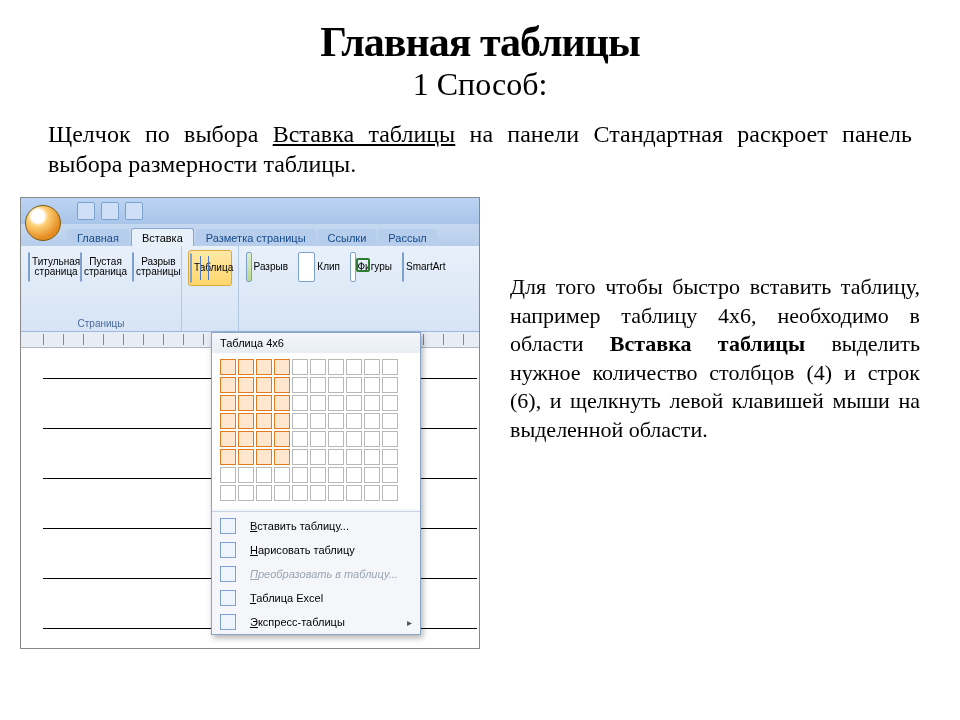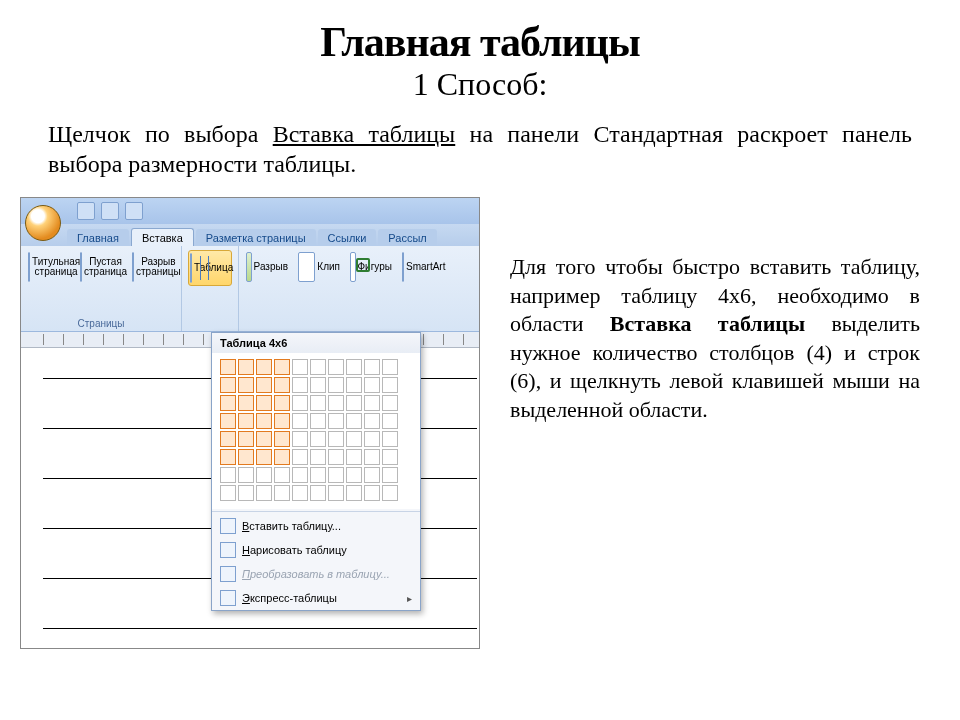--- a/index.html
+++ b/index.html
@@ -34,21 +34,21 @@
     align-items: flex-start;
     margin-top: 18px;
     padding: 0 40px 0 20px;
     gap: 30px;
   }
   .side-text {
     flex: 1;
     font-size: 22px;
     text-align: justify;
     line-height: 1.3;
-    margin-top: 56px;
+    margin-top: 76px;
   }
   .side-text b { font-weight: bold; }
 
   
   .word-shot {
     width: 460px;
     border: 1px solid #888;
     background: #fff;
     font-family: "Segoe UI", Tahoma, sans-serif;
     font-size: 12px;
@@ -184,21 +184,21 @@
     left: 190px; top: 134px;
     width: 210px;
     background: #f4f6fa;
     border: 1px solid #8aa4c8;
     box-shadow: 2px 3px 6px rgba(0,0,0,.3);
     z-index: 20;
     font-size: 11px;
   }
   .dropdown .dd-title {
     padding: 4px 8px;
-    font-weight: bold;
+    font-weight: normal;
     background: linear-gradient(#f4f6fa,#e8edf5);
   }
   .grid {
     display: grid;
     grid-template-columns: repeat(10, 16px);
     grid-auto-rows: 16px;
     gap: 2px;
     padding: 6px 8px 8px;
     background:#fff;
   }
@@ -206,21 +206,21 @@
     width:16px; height:16px;
     border:1px solid #b8b8b8;
     background:#fff;
   }
   .cell.on {
     border-color:#e27a1f;
     background:#ffe7cf;
   }
   .dd-sep { height:1px; background:#c8d4e6; margin:2px 0;}
   .dd-item {
-    display:flex; align-items:center; gap:6px;
+    display:flex; align-items:center; gap:14px;
     padding: 4px 8px;
     cursor: pointer;
   }
   .dd-item.disabled { color:#9aa4b2; cursor:default;font-style:italic; }
   .dd-item .mi {
     width:16px; height:16px;
     border:1px solid #7ea0cf; background:#eef4fc;
     display:inline-block;
   }
   .dd-item .arrow {
@@ -417,20 +417,24 @@
           <div class="dd-item">
             <span class="mi"></span>
             <span><span class="ul">Н</span>арисовать таблицу</span>
           </div>
           <div class="dd-item disabled">
             <span class="mi"></span>
             <span><span class="ul">П</span>реобразовать в таблицу...</span>
           </div>
           <div class="dd-item">
             <span class="mi"></span>
+            <span><span class="ul">Т</span>аблица Excel</span>
+          </div>
+          <div class="dd-item">
+            <span class="mi"></span>
             <span><span class="ul">Э</span>кспресс-таблицы</span>
             <span class="arrow">▸</span>
           </div>
         </div>
     </div>
 
   </div>
 
   <p class="side-text">
     <span>Для того чтобы быстро вставить таблицу, например таблицу 4х6, необходимо в области </span><b>Вставка таблицы</b><span> выделить нужное количество столбцов (4) и строк (6), и щелкнуть левой клавишей мыши на выделенной области.</span>

